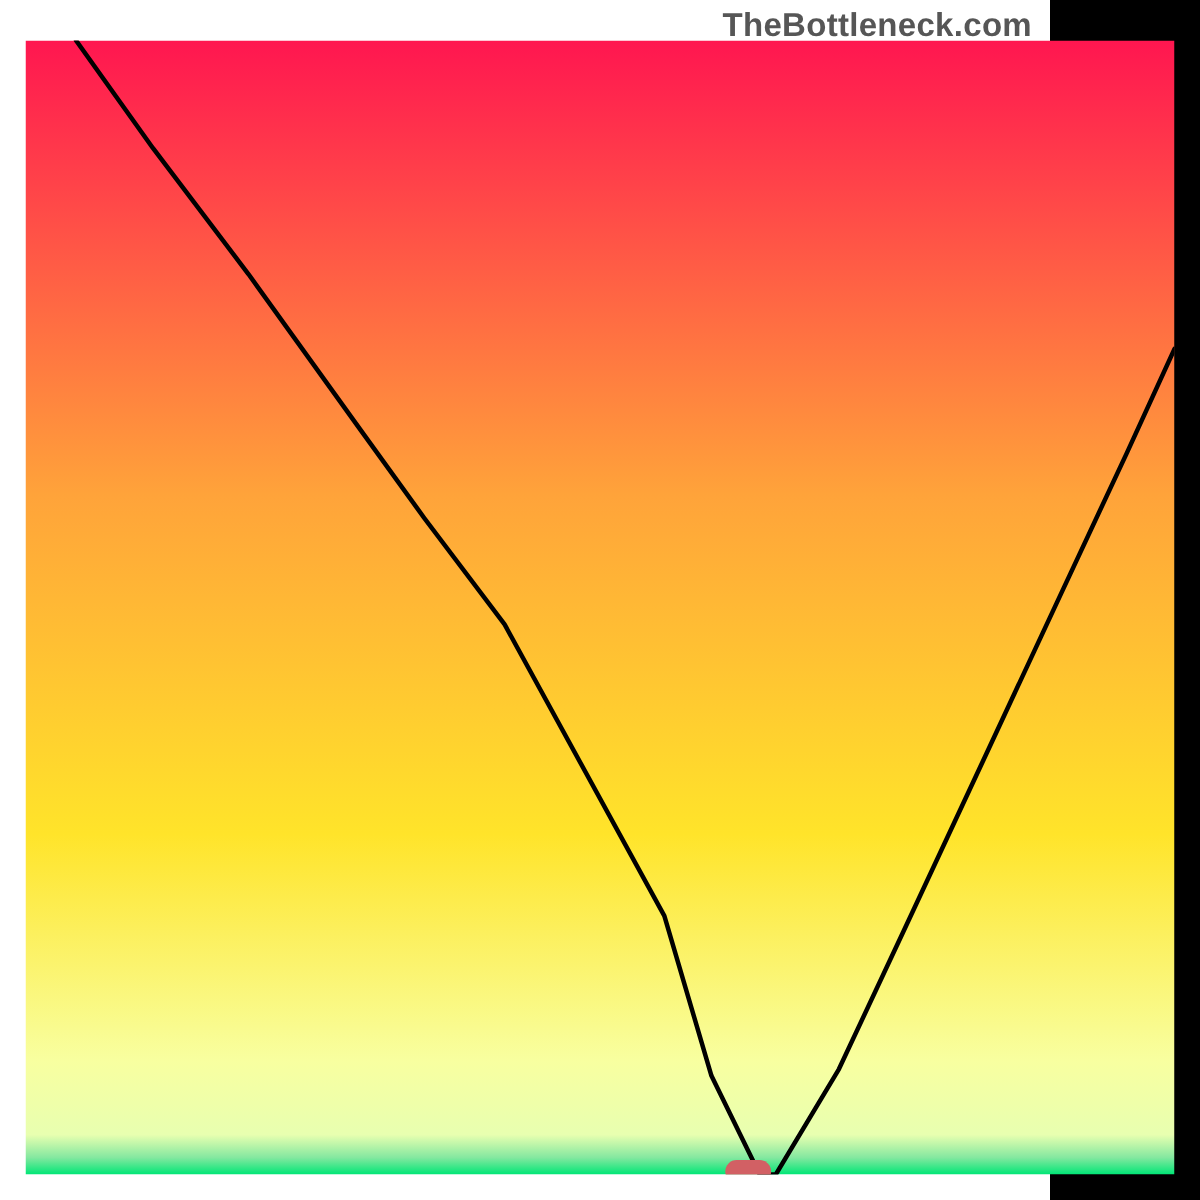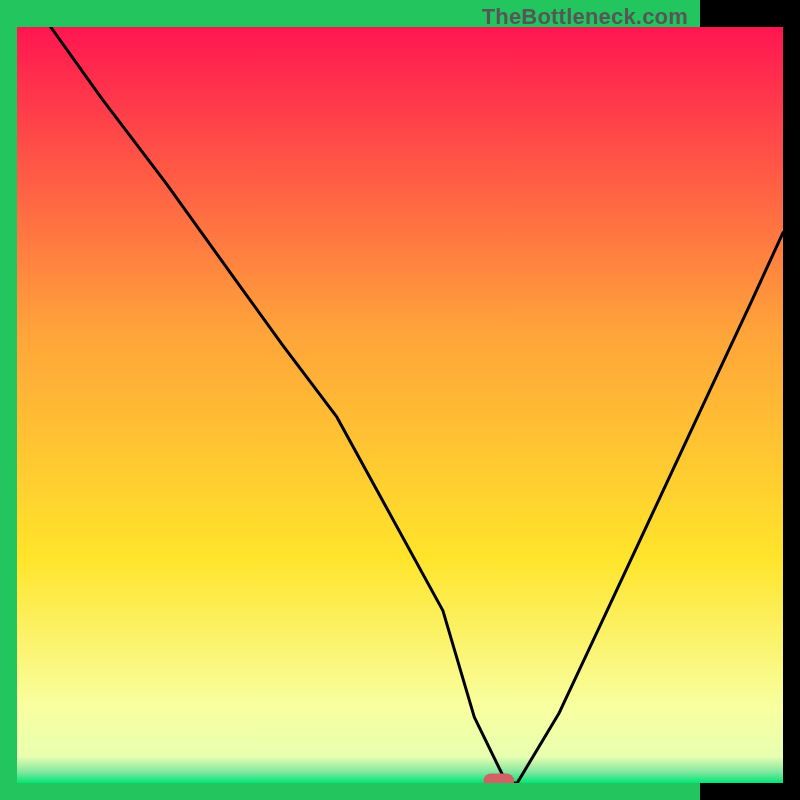--- a/index.html
+++ b/index.html
@@ -7,21 +7,21 @@
     padding: 0;
     width: 800px;
     height: 800px;
     background: #000;
     overflow: hidden;
   }
   .frame {
     position: relative;
     width: 700px;
     height: 800px;
-    background: #22c55e;
+    background: #ffffff;
   }
   .watermark {
     position: absolute;
     top: 4px;
     right: 12px;
     font-family: Arial, Helvetica, sans-serif;
     font-size: 22px;
     font-weight: 600;
     color: #565656;
     letter-spacing: 0.2px;

